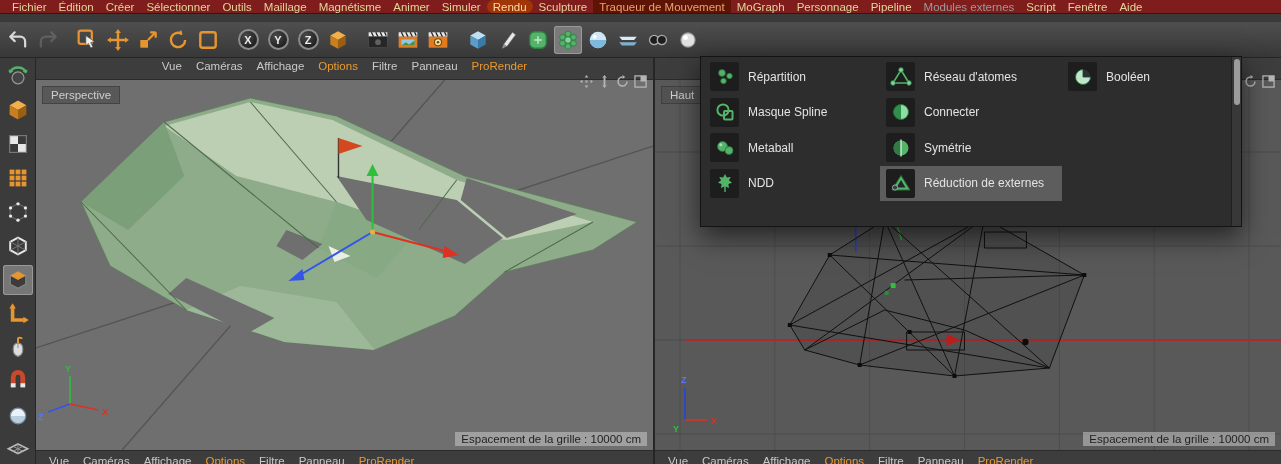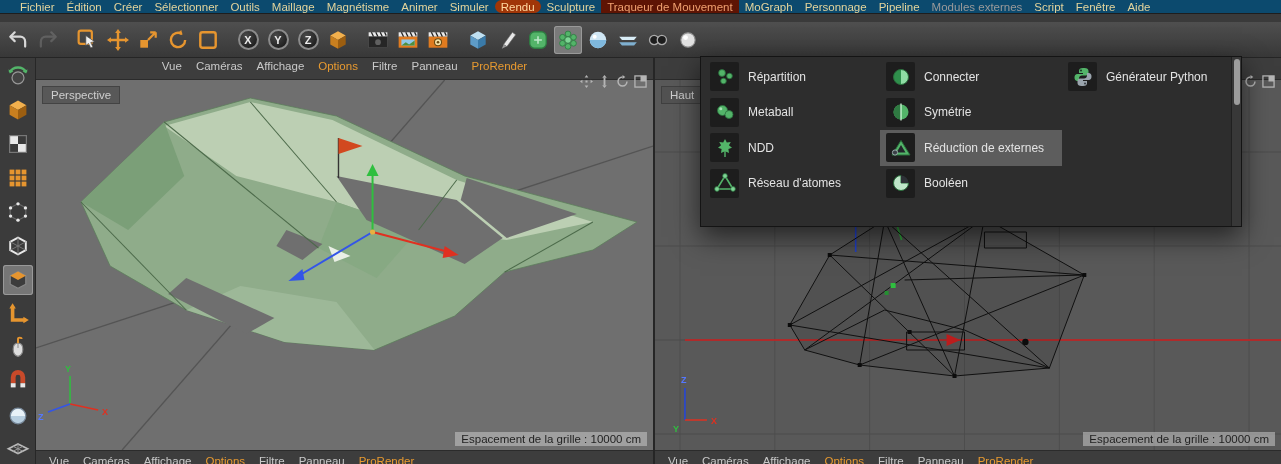--- a/index.html
+++ b/index.html
@@ -1,22 +1,22 @@
 <!DOCTYPE html>
 <html><head>
 <meta charset="utf-8">
 <style>
   html,body{margin:0;padding:0;background:#1c1c1c;}
   *{box-sizing:border-box;}
   .stage{position:relative;width:1281px;height:464px;overflow:hidden;
          background:#3a3a3a;font-family:"Liberation Sans",sans-serif;}
 
   
-  .menubar{position:absolute;top:0;left:0;right:0;height:14px;background:#0c4a6e;
-           border-bottom:1px solid #1e1e1e;display:flex;align-items:stretch;padding-left:14px;}
+  .menubar{position:absolute;top:0;left:0;right:0;height:14px;background:#7f1d1d;
+           border-bottom:1px solid #1e1e1e;display:flex;align-items:stretch;padding-left:6px;}
   .mb-item{display:flex;align-items:center;padding:0 6px;font-size:11.5px;color:#e3d49c;white-space:nowrap;}
   .mb-hl1{background:#a03608;color:#ffd9a0;border-radius:8px;}
   .mb-hl2{background:#5e1404;color:#f0a070;}
   .mb-muted{color:#9a9a9a;}
 
   
   .toolbar{position:absolute;top:22px;left:0;right:0;height:36px;
            background:linear-gradient(#4f4f4f,#383838);border-bottom:1px solid #252525;
            display:flex;align-items:center;padding:0 4px;gap:2px;}
   .tb-btn{width:28px;height:28px;border-radius:3px;display:flex;align-items:center;justify-content:center;flex:none;}
@@ -632,20 +632,29 @@
                 <circle cx="15.5" cy="10" r="2.8"></circle>
                 <circle cx="9.5" cy="15" r="2.8"></circle>
               </g>
             </svg>
           </div>
           <div class="pp-label">Répartition</div>
         </div>
         <div class="pp-item">
           <div class="pp-icon">
             <svg viewBox="0 0 22 22">
+              <circle cx="9" cy="9" r="5.6" fill="none" stroke="#53b469" stroke-width="2"></circle>
+              <rect x="10" y="10" width="8.5" height="8.5" rx="1" fill="none" stroke="#53b469" stroke-width="2"></rect>
+            </svg>
+          </div>
+          <div class="pp-label">Masque Spline</div>
+        </div>
+        <div class="pp-item">
+          <div class="pp-icon">
+            <svg viewBox="0 0 22 22">
               <g fill="#53b469" stroke="#2a6e3c" stroke-width=".8">
                 <circle cx="8.5" cy="9.5" r="5"></circle>
                 <circle cx="15" cy="13.5" r="4"></circle>
               </g>
               <circle cx="6.8" cy="7.8" r="1.5" fill="#a8e0b5"></circle>
             </svg>
           </div>
           <div class="pp-label">Metaball</div>
         </div>
         <div class="pp-item">
@@ -702,30 +711,19 @@
         </div>
         <div class="pp-item">
           <div class="pp-icon">
             <svg viewBox="0 0 22 22">
               <path d="M11 3.5a7.5 7.5 0 1 0 7.5 7.5L11 11z" fill="#bfe6c9" stroke="#2a6e3c"></path>
               <path d="M11 3.5A7.5 7.5 0 0 1 18.5 11L11 11z" fill="#2d3136"></path>
             </svg>
           </div>
           <div class="pp-label">Booléen</div>
         </div>
-        <div class="pp-item">
-          <div class="pp-icon">
-            <svg viewBox="0 0 22 22">
-              <path d="M11 2c-3 0-4 1.2-4 3v2h4v1H5.5C3.5 8 2.5 9.5 2.5 11.5S3.5 15 5.5 15H7v-2.5c0-1.7 1.3-3 3-3h4c1.4 0 2.5-1.1 2.5-2.5V5c0-1.8-1.5-3-4-3z" fill="#53b469"></path>
-              <path d="M11 20c3 0 4-1.2 4-3v-2h-4v-1h5.5c2 0 3-1.5 3-3.5S18.5 7 16.5 7H15v2.5c0 1.7-1.3 3-3 3H8c-1.4 0-2.5 1.1-2.5 2.5V17c0 1.8 1.5 3 4 3z" fill="#9aa4ad"></path>
-              <circle cx="9" cy="4.5" r=".9" fill="#10301b"></circle>
-              <circle cx="13" cy="17.5" r=".9" fill="#2d3136"></circle>
-            </svg>
-          </div>
-          <div class="pp-label">Générateur Python</div>
-        </div>
       </div>
     <div class="pp-scrollbar">
       <div class="pp-thumb"></div>
     </div>
   </div>
 
 </div>
 
 </body></html>

